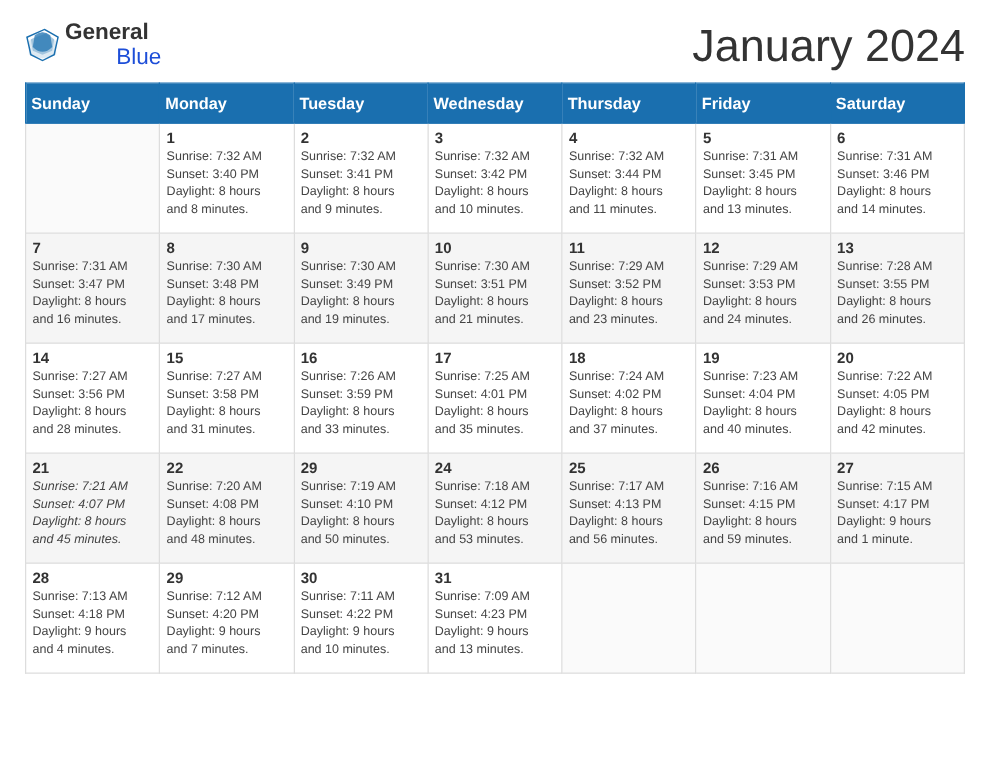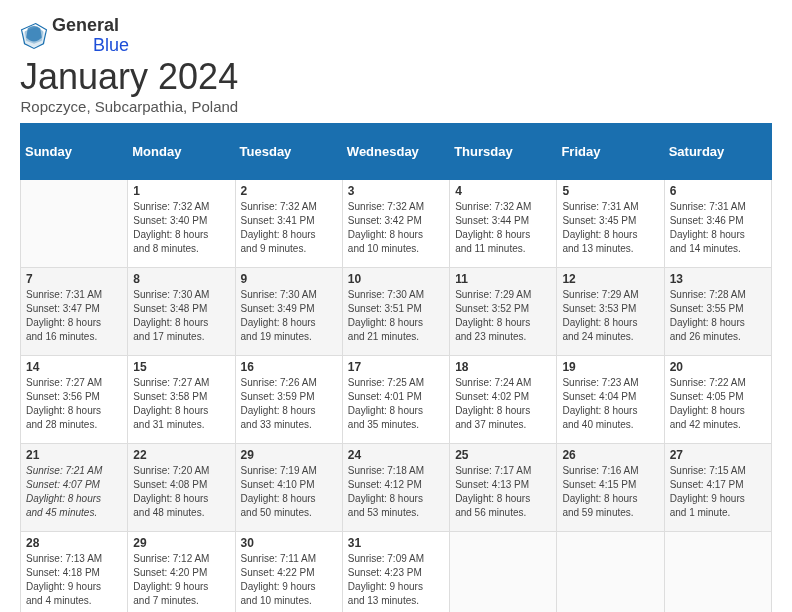--- a/index.html
+++ b/index.html
@@ -8,21 +8,20 @@
       background: #fff;
       width: 792px;
       min-height: 612px;
       padding: 16px 20px;
     }
     .header {
       display: flex;
       justify-content: space-between;
       align-items: flex-start;
       margin-bottom: 8px;
-      flex-direction: column;
     }
     .logo {
       display: flex;
       align-items: center;
       gap: 4px;
     }
     .logo-text {
       display: flex;
       flex-direction: column;
       line-height: 1.1;
@@ -57,21 +56,21 @@
     table {
       width: 100%;
       border-collapse: collapse;
       table-layout: fixed;
     }
     thead tr th {
       background: #1a6faf;
       color: #fff;
       font-size: 13px;
       font-weight: bold;
-      padding: 20px 4px;
+      padding: 8px 4px;
       text-align: left;
       border: 1px solid #1a6faf;
     }
     tbody tr td {
       vertical-align: top;
       border: 1px solid #ddd;
       padding: 4px 4px 4px 5px;
       font-size: 10.5px;
       color: #333;
       height: 88px;
@@ -106,21 +105,20 @@
       <polygon points="22,6 30,12 28,24 18,28 8,24 6,12" fill="#1a6faf" opacity="0.3"></polygon>
       <path d="M10,8 Q18,2 26,8 L28,20 Q18,30 8,20 Z" fill="#1a6faf" opacity="0.7"></path>
     </svg>
     <div class="logo-text">
       <span class="logo-general">General</span>
       <span class="logo-blue">Blue</span>
     </div>
   </div>
   <div class="title-block">
     <div class="title-month">January 2024</div>
-    <div class="title-location">Ropczyce, Subcarpathia, Poland</div>
   </div>
 </div>
 
 <table>
   <thead>
     <tr>
     <th>Sunday</th>
         <th>Monday</th>
         <th>Tuesday</th>
         <th>Wednesday</th>

